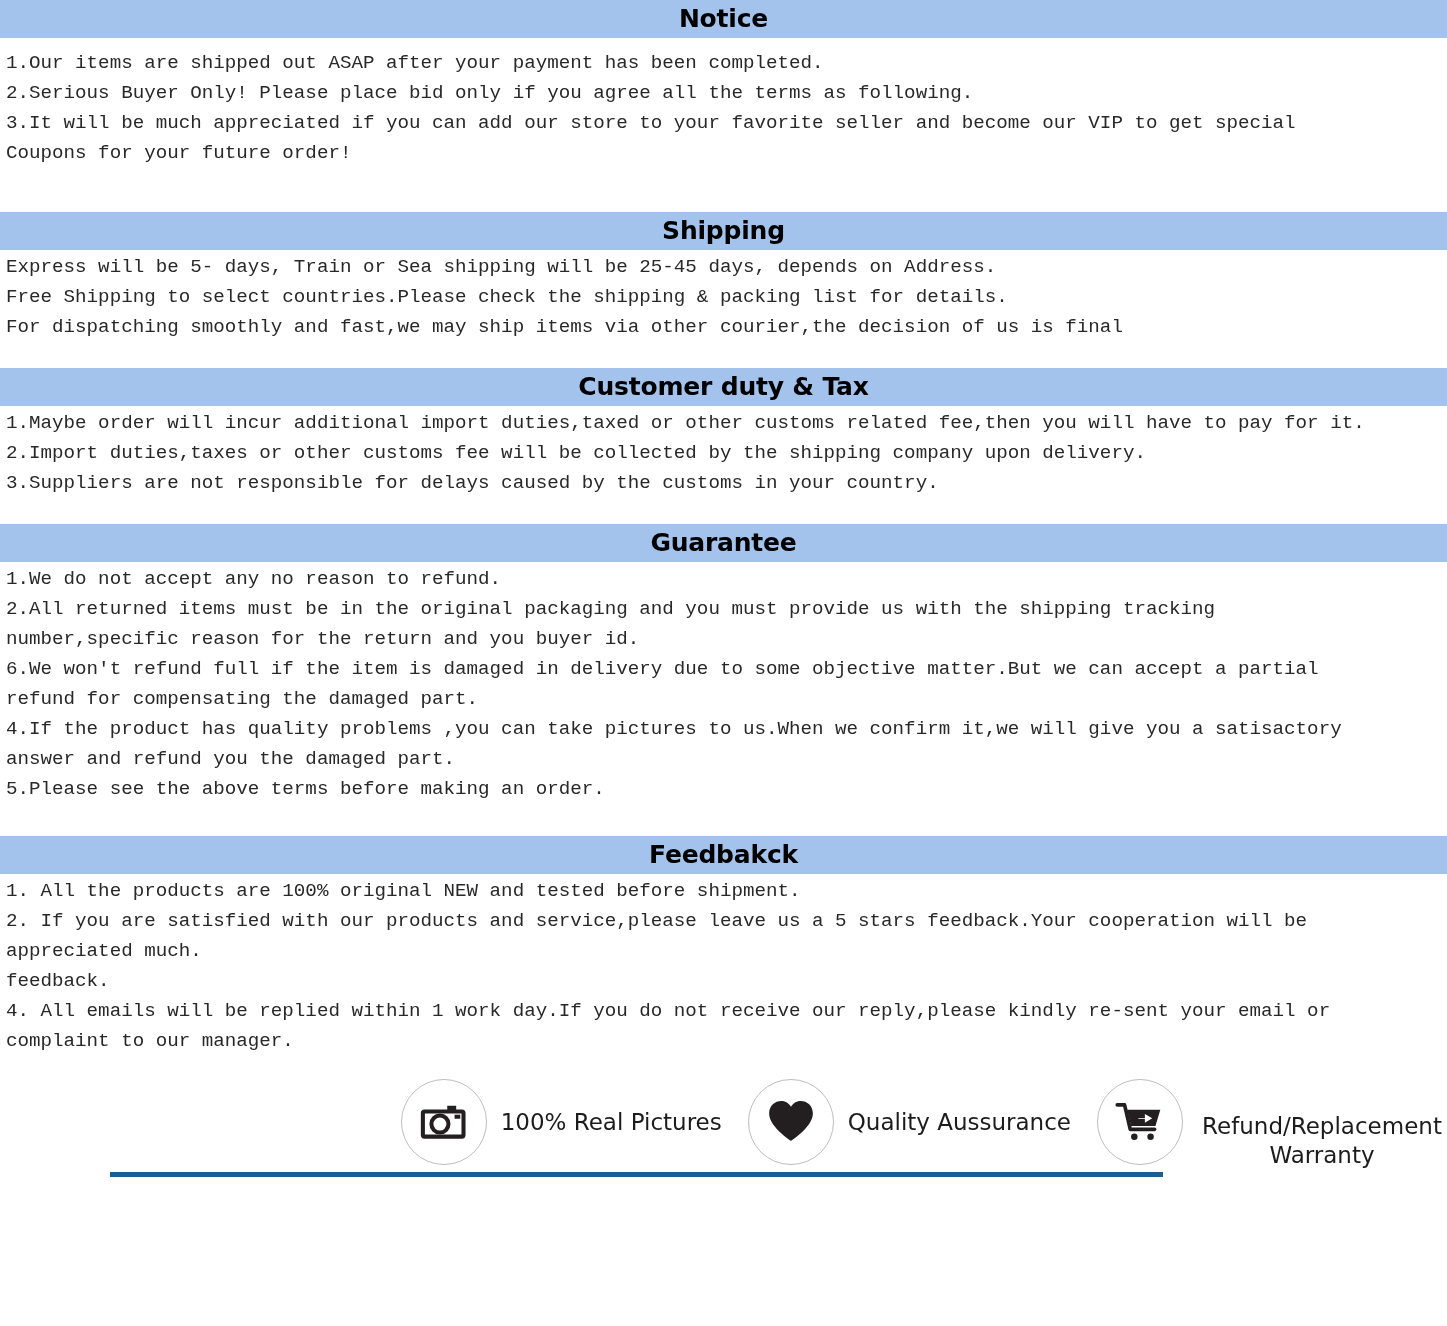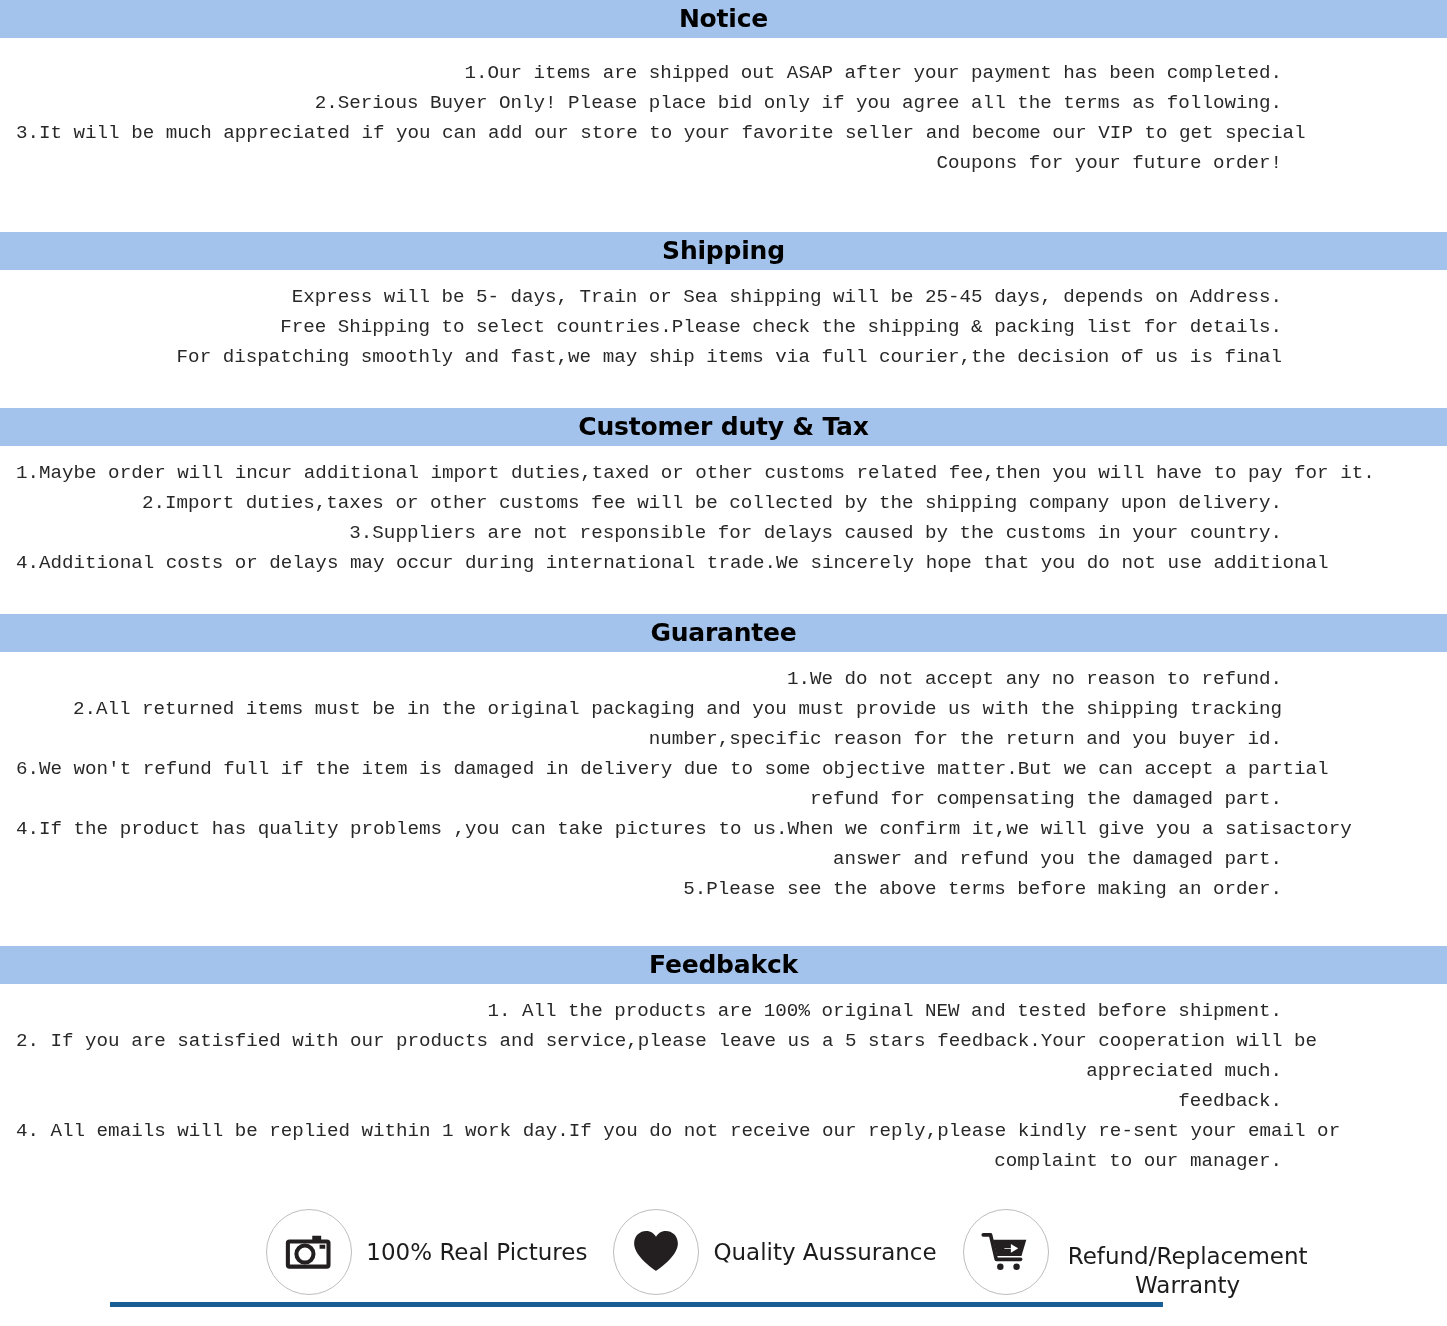--- a/index.html
+++ b/index.html
@@ -32,22 +32,21 @@
     font-weight: bold;
     font-size: 25px;
     letter-spacing: -0.2px;
     color: #000000;
     width: 1447px;
   }
 
   
   .body-block {
     padding: 0;
-    margin: 12px;
-    text-align: right;
+    margin: 2px;
   }
   .line {
     font-family: "Liberation Mono", "DejaVu Sans Mono", monospace;
     font-size: 19.2px;
     line-height: 30px;
     color: #282828;
     white-space: pre;
     padding-left: 4px;
     letter-spacing: 0px;
   }
@@ -63,21 +62,21 @@
 
   
   .footer {
     position: relative;
     height: 131px;
     width: 1447px;
   }
   .badges {
     display: flex;
     align-items: center;
-    justify-content: center;
+    justify-content: flex-end;
     padding-left: 132px;
     height: 100px;
     padding-top: 4px;
   }
   .badge {
     display: flex;
     align-items: center;
   }
   .circle {
     width: 84px;
@@ -131,33 +130,32 @@
     </div>
   </div>
 
   <div class="spacer-42"></div>
 
   <div class="section">
     <div class="band">Shipping</div>
     <div class="body-block">
       <div class="line">Express will be 5- days, Train or Sea shipping will be 25-45 days, depends on Address.</div>
       <div class="line">Free Shipping to select countries.Please check the shipping &amp; packing list for details.</div>
-      <div class="line">For dispatching smoothly and fast,we may ship items via full courier,the decision of us is final</div>
+      <div class="line">For dispatching smoothly and fast,we may ship items via other courier,the decision of us is final</div>
     </div>
   </div>
 
   <div class="spacer-24"></div>
 
   <div class="section">
     <div class="band">Customer duty &amp; Tax</div>
     <div class="body-block">
       <div class="line">1.Maybe order will incur additional import duties,taxed or other customs related fee,then you will have to pay for it.</div>
       <div class="line">2.Import duties,taxes or other customs fee will be collected by the shipping company upon delivery.</div>
       <div class="line">3.Suppliers are not responsible for delays caused by the customs in your country.</div>
-      <div class="line">4.Additional costs or delays may occur during international trade.We sincerely hope that you do not use additional</div>
     </div>
   </div>
 
   <div class="spacer-24"></div>
 
   <div class="section">
     <div class="band">Guarantee</div>
     <div class="body-block">
       <div class="line">1.We do not accept any no reason to refund.</div>
       <div class="line">2.All returned items must be in the original packaging and you must provide us with the shipping tracking</div>

